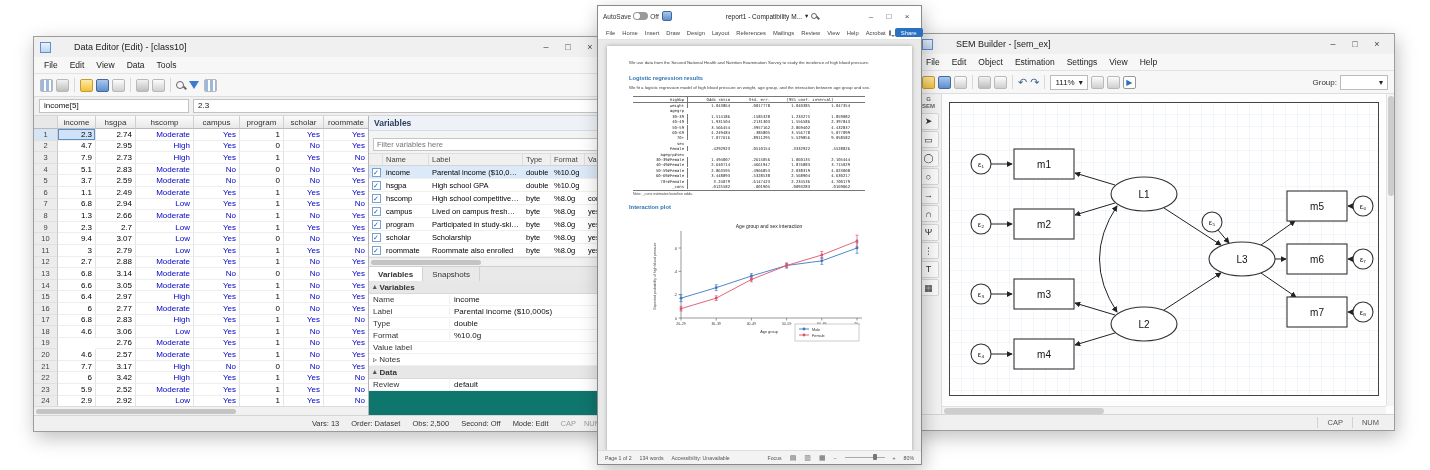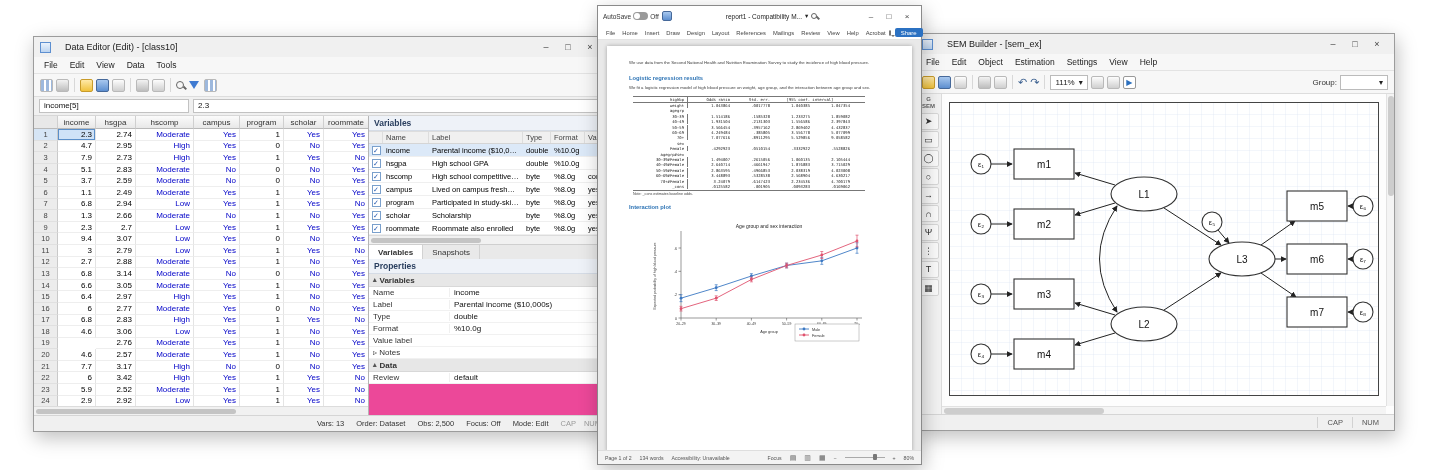--- a/index.html
+++ b/index.html
@@ -3,21 +3,21 @@
 <meta charset="utf-8">
 <style>
 *{margin:0;padding:0;box-sizing:border-box;}
 html,body{width:1430px;height:470px;background:#ffffff;font-family:"Liberation Sans",sans-serif;overflow:hidden;position:relative;}
 .window{position:absolute;background:#f4f4f4;border:1px solid #9c9c9c;box-shadow:2px 6px 18px rgba(0,0,0,.25);}
 #de{left:33px;top:36px;width:575px;height:396px;z-index:1;}
 #word{left:597px;top:5px;width:325px;height:460px;z-index:3;border:1px solid #8a8a8a;background:#fff;}
 #sem{left:915px;top:33px;width:480px;height:398px;z-index:2;}
 .grow{flex:1;}
 
-.tbar{height:20px;display:flex;align-items:center;gap:14px;padding:0 6px;background:#f0f0f0;font-size:9px;color:#1a1a1a;}
+.tbar{height:20px;display:flex;align-items:center;gap:23px;padding:0 6px;background:#f0f0f0;font-size:9px;color:#1a1a1a;}
 .win-controls{margin-left:auto;display:flex;}
 .win-btn{width:22px;height:16px;display:flex;align-items:center;justify-content:center;font-size:9px;color:#444;}
 .menubar{height:17px;display:flex;align-items:center;padding:0 4px;background:#f7f7f7;font-size:8.5px;color:#222;border-bottom:1px solid #e3e3e3;}
 .menubar .menu-item{padding:1px 6px;}
 .toolbar{height:23px;display:flex;align-items:center;gap:3px;padding:0 6px;background:#f7f7f7;border-bottom:1px solid #dddddd;}
 .tdiv{width:1px;height:14px;background:#d8d8d8;margin:0 2px;}
 .ic{width:13px;height:13px;border-radius:2px;background:linear-gradient(#fdfdfd,#cfcfcf);border:1px solid #b9b9b9;display:inline-block;flex:none;}
 .ic.yellow{background:linear-gradient(#ffe9a8,#f0c23c);border-color:#c89b2a;}
 .ic.blue{background:linear-gradient(#a8c8ef,#5d8fd0);border-color:#46699a;}
 .ic.clip{background:linear-gradient(#f2f2f2,#bdbdbd);}
@@ -45,21 +45,21 @@
 .dg-corner{width:24px;background:#e8e8e8;}
 .dg-rows{flex:1;overflow:hidden;}
 .dg-row{display:flex;height:11.6px;}
 .dg-rownum{width:24px;background:#ececec;border-right:1px solid #c9c9c9;border-bottom:1px solid #e0e0e0;font-size:7.5px;color:#444;display:flex;align-items:center;justify-content:center;flex:none;}
 .dg-row:first-child .dg-rownum{background:#d6e5f5;}
 .dg-cell{font-size:8px;border-right:1px solid #e4e4e4;border-bottom:1px solid #eeeeee;display:flex;align-items:center;padding:0 3px;color:#000;justify-content:flex-end;white-space:nowrap;overflow:hidden;flex:none;}
 .dg-cell.lbl{color:#0000c8;}
 .dg-cell.sel{background:#cfe2f7;box-shadow:inset 0 0 0 1px #5b8fc9;}
 .dg-hscroll{height:9px;background:#f1f1f1;border-top:1px solid #dcdcdc;position:relative;flex:none;}
 .dg-hscroll .thumb{position:absolute;left:2px;top:1.5px;height:5.5px;width:200px;background:#c4c4c4;border-radius:3px;}
-.de-side{flex:1;display:flex;flex-direction:column;background:#ec4899;min-width:0;overflow:hidden;}
+.de-side{flex:1;display:flex;flex-direction:column;background:#0f766e;min-width:0;overflow:hidden;}
 .pane-title{height:15px;background:#eef2f8;border-bottom:1px solid #d5dce6;font-size:8.5px;font-weight:bold;color:#2a3f5f;display:flex;align-items:center;padding:0 5px;flex:none;}
 .filter-row{padding:2px 4px;background:#f4f4f4;flex:none;}
 .filter-input{width:100%;height:13px;font-size:7.5px;border:1px solid #c5c5c5;padding:0 3px;background:#fff;color:#333;font-family:"Liberation Sans",sans-serif;}
 .vl-head{display:flex;height:13px;background:#f0f0f0;border-top:1px solid #dddddd;border-bottom:1px solid #d5d5d5;font-size:7.5px;color:#444;flex:none;}
 .vl-head div{padding:1px 3px;border-right:1px solid #dddddd;white-space:nowrap;overflow:hidden;flex:none;}
 #vl-rows{background:#fff;flex:none;}
 .vl-row{display:flex;height:13px;align-items:center;font-size:7.5px;border-bottom:1px solid #efefef;background:#fff;}
 .vl-row.sel{background:#dce9f8;}
 .vl-cell{padding:0 3px;white-space:nowrap;overflow:hidden;flex:none;}
 .vl-cell.ell{text-overflow:ellipsis;}
@@ -422,20 +422,21 @@
             <div class="dg-cell lbl" style="width: 40px;">Yes</div>
             <div class="dg-cell lbl" style="width: 45px;">No</div>
           </div>
         </div>
       <div class="dg-hscroll">
           <div class="thumb"></div>
         </div>
     </div>
     <div class="de-side">
       <div class="pane-title">Variables</div>
+      <div class="filter-row"><input class="filter-input" placeholder="Filter variables here" style=""></div>
       <div class="vl-head" id="vl-head">
           <div style="width: 14px;"></div>
           <div style="width: 46px;">Name</div>
           <div style="width: 94px;">Label</div>
           <div style="width: 28px;">Type</div>
           <div style="width: 34px;">Format</div>
           <div style="width: 30px;">Value label</div>
         </div>
       <div id="vl-rows">
           <div class="vl-row sel">
@@ -495,21 +496,20 @@
             <span class="vl-cell" style="width: 30px;">yesno</span>
           </div>
         </div>
       <div class="dg-hscroll">
           <div class="thumb" style="width:110px"></div>
         </div>
       <div class="pane-tabs">
           <span class="ptab">Variables</span>
           <span class="ptab">Snapshots</span>
         </div>
-      <div class="pane-title">Properties</div>
       <div id="prop-sections">
           <div class="prop-sec-head">
             <span class="twisty">▴</span>
             <span>Variables</span>
           </div>
           <div class="prop-row">
             <span class="pl">Name</span>
             <span class="pv">income</span>
           </div>
           <div class="prop-row">
@@ -542,21 +542,21 @@
           </div>
         </div>
     </div>
   </div>
   <div class="statusbar">
     <span class="grow"></span>
     <span style="display:flex;gap:12px">
         <span class="">Vars: 13</span>
         <span class="">Order: Dataset</span>
         <span class="">Obs: 2,500</span>
-        <span class="">Focus: Off</span>
+        <span class="">Second: Off</span>
         <span class="">Mode: Edit</span>
       </span>
     <span style="display:flex;gap:8px">
         <span class="lock">CAP</span>
         <span class="lock">NUM</span>
       </span>
   </div>
 </div>
 
 <div class="window" id="word">

